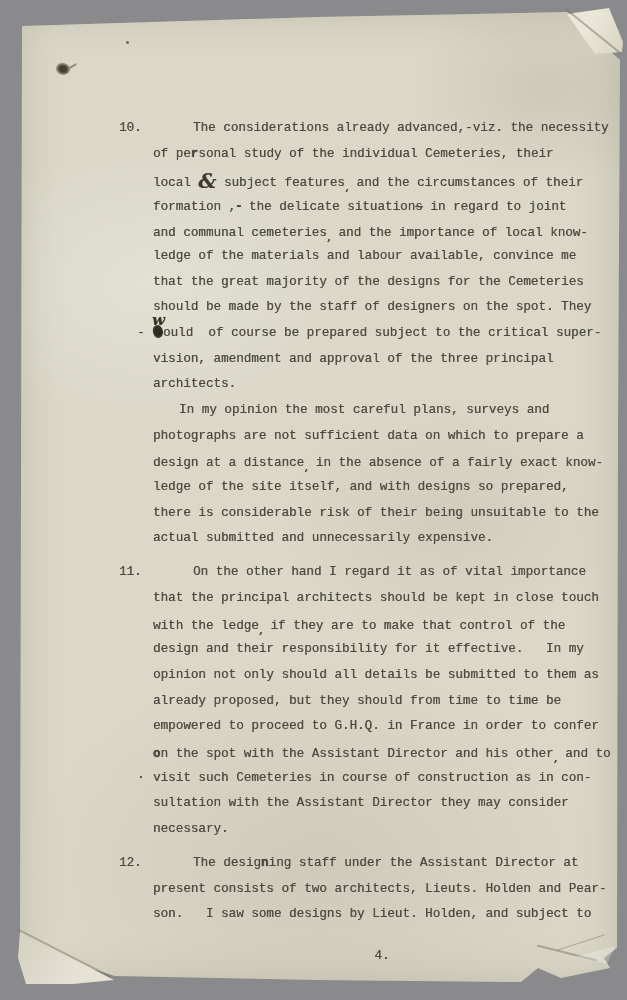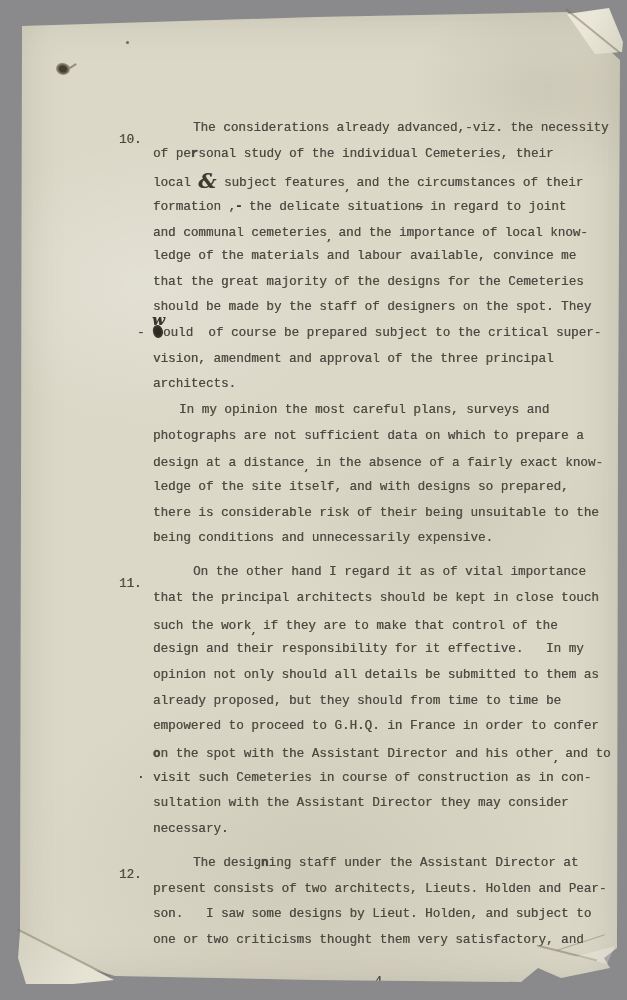--- a/index.html
+++ b/index.html
@@ -63,21 +63,21 @@
     background:#6f6a5c;border-radius:50%;}
   
   .text-block{
     position:absolute;left:103px;top:106px;width:500px;
     font-size:12.6px;line-height:25.65px;color:#4c4840;
     text-shadow:0.4px 0.4px 0.5px rgba(62,56,46,0.55);
   }
   .para{position:relative;margin:0 0 8.6px 0;}
   .para:nth-child(1){margin-bottom:0;}
   .para:nth-child(4){margin-bottom:16px;}
-  .pnum{position:absolute;left:0;top:12px;}
+  .pnum{position:absolute;left:0;top:0;}
   .pbody{margin-left:34px;}
   .line{white-space:pre;position:relative;height:25.65px;}
   .para.numbered .line.first{text-indent:40px;}
   .para.sub .line.first{text-indent:26px;}
   .pagenum{width:100%;text-align:center;padding-left:26px;box-sizing:border-box;}
   
   .hw-amp{font-family:"DejaVu Serif",serif;font-style:italic;font-weight:600;
     font-size:20px;position:relative;top:2px;color:#3e3a30;}
   .hw-comma{font-family:"DejaVu Serif",serif;font-size:13px;position:relative;top:4px;color:#3e3a30;}
   .hw-mark{font-family:"DejaVu Serif",serif;font-weight:bold;color:#3e3a30;}
@@ -116,46 +116,45 @@
           <div class="line">architects.</div>
         </div>
       </div>
       <div class="para sub">
         <div class="pbody">
           <div class="line first">In my opinion the most careful plans, surveys and</div>
           <div class="line">photographs are not sufficient data on which to prepare a</div>
           <div class="line"><span>design at a distance</span><span class="hw-comma">,</span><span> in the absence of a fairly exact know-</span></div>
           <div class="line">ledge of the site itself, and with designs so prepared,</div>
           <div class="line">there is considerable risk of their being unsuitable to the</div>
-          <div class="line">being conditions and unnecessarily expensive.</div>
+          <div class="line">actual submitted and unnecessarily expensive.</div>
         </div>
       </div>
       <div class="para numbered">
         <span class="pnum">11.</span>
         <div class="pbody">
           <div class="line first">On the other hand I regard it as of vital importance</div>
           <div class="line">that the principal architects should be kept in close touch</div>
-          <div class="line"><span>such the work</span><span class="hw-comma">,</span><span> if they are to make that control of the</span></div>
+          <div class="line"><span>with the ledge</span><span class="hw-comma">,</span><span> if they are to make that control of the</span></div>
           <div class="line">design and their responsibility for it effective.   In my</div>
           <div class="line">opinion not only should all details be submitted to them as</div>
           <div class="line">already proposed, but they should from time to time be</div>
           <div class="line">empowered to proceed to G.H.Q. in France in order to confer</div>
           <div class="line"><span class="overtype">o</span><span>n the spot with the Assistant Director and his other</span><span class="hw-comma">,</span><span> and to</span></div>
           <div class="line"><span class="margin-mark">·</span><span>visit such Cemeteries in course of construction as in con-</span></div>
           <div class="line">sultation with the Assistant Director they may consider</div>
           <div class="line">necessary.</div>
         </div>
       </div>
       <div class="para numbered">
         <span class="pnum">12.</span>
         <div class="pbody">
           <div class="line first"><span>The desig</span><span class="overtype">n</span><span>ing staff under the Assistant Director at</span></div>
           <div class="line">present consists of two architects, Lieuts. Holden and Pear-</div>
           <div class="line">son.   I saw some designs by Lieut. Holden, and subject to</div>
-          <div class="line">one or two criticisms thought them very satisfactory, and</div>
         </div>
       </div>
       <div class="pagenum">4.</div>
     </div>
 </div>
 
 <div class="fold-tr"></div>
 <div class="fold-tr-crease"></div>
 <div class="fold-bl"></div>
 <div class="fold-bl-crease"></div>

